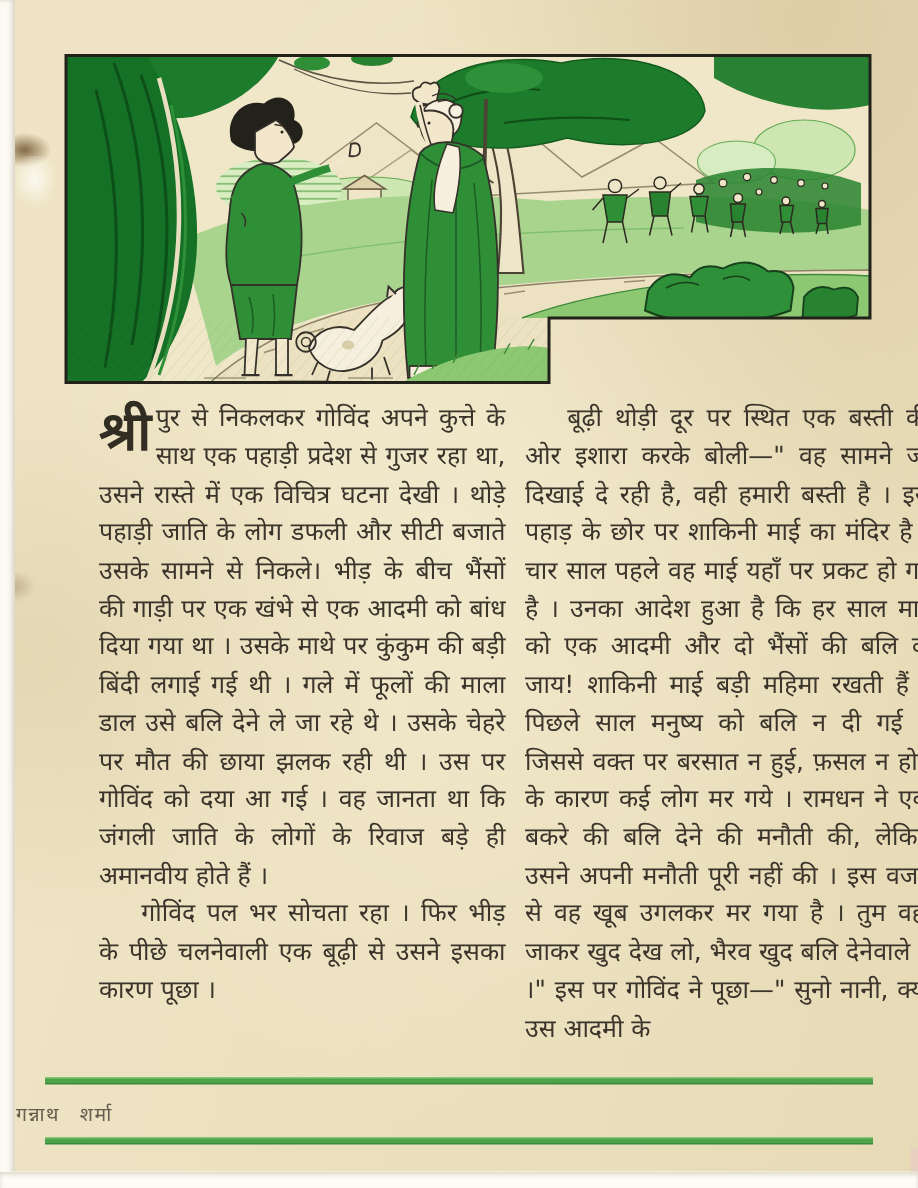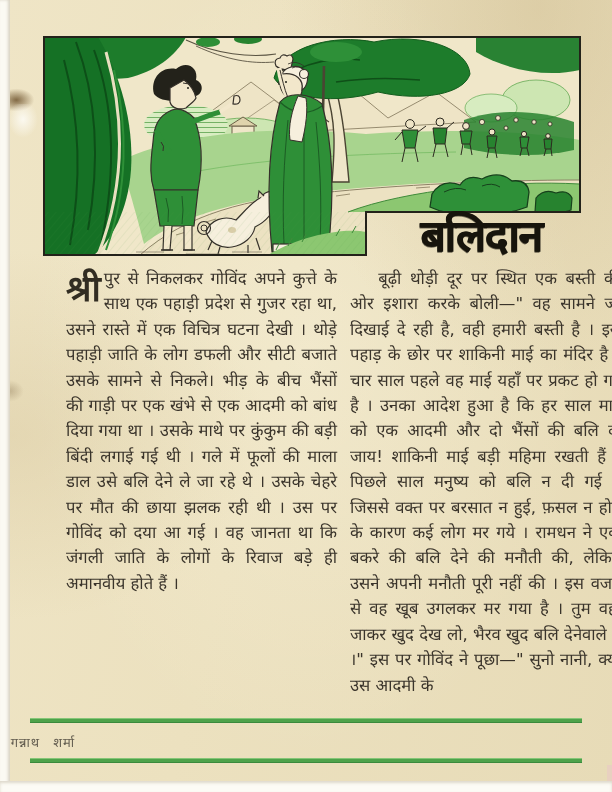--- a/index.html
+++ b/index.html
@@ -236,25 +236,25 @@
           <path d="M240,220 l4,-8 M252,216 l4,-8 M266,212 l4,-8 M300,206 l4,-7 M316,203 l4,-7" stroke="#3f8a3a" stroke-width="1" fill="none"></path>
           <path d="M100,222 h28 M150,224 h34 M196,222 h30" stroke="#6f6755" stroke-width="1" opacity=".6"></path>
           <rect x="8" y="182" width="322" height="43" fill="url(#hatch)" opacity=".18"></rect>
         </g>
       </g>
 
       <path d="M8,7 H544 V182 H330 V225 H8 Z" fill="none" stroke="#23221a" stroke-width="2"></path>
     </svg>
   </figure>
 
-  <h1 class="title">बलिदान</h1>
 
   <main class="columns">
     <section class="col">
       <p class="para"><span class="dropcap">श्री</span><span>पुर से निकलकर गोविंद अपने कुत्ते के साथ एक पहाड़ी प्रदेश से गुजर रहा था, उसने रास्ते में एक विचित्र घटना देखी । थोड़े पहाड़ी जाति के लोग डफली और सीटी बजाते उसके सामने से निकले। भीड़ के बीच भैंसों की गाड़ी पर एक खंभे से एक आदमी को बांध दिया गया था । उसके माथे पर कुंकुम की बड़ी बिंदी लगाई गई थी । गले में फूलों की माला डाल उसे बलि देने ले जा रहे थे । उसके चेहरे पर मौत की छाया झलक रही थी । उस पर गोविंद को दया आ गई । वह जानता था कि जंगली जाति के लोगों के रिवाज बड़े ही अमानवीय होते हैं ।</span></p>
+      <p class="para indent">गोविंद पल भर सोचता रहा ।  फिर भीड़ के पीछे चलनेवाली एक बूढ़ी से उसने इसका कारण पूछा ।</p>
     </section>
     <section class="col">
       <p class="para indent">बूढ़ी थोड़ी दूर पर स्थित एक बस्ती की ओर इशारा करके बोली—" वह सामने जो दिखाई दे रही है, वही हमारी बस्ती है ।  इस पहाड़ के छोर पर शाकिनी माई का मंदिर है ।  चार साल पहले वह माई यहाँ पर प्रकट हो गई है ।  उनका आदेश हुआ है कि हर साल माई को एक आदमी और दो भैंसों की बलि दी जाय! शाकिनी माई बड़ी महिमा रखती हैं ।  पिछले साल मनुष्य को बलि न दी गई है जिससे वक्त पर बरसात न हुई, फ़सल न होने के कारण कई लोग मर गये ।  रामधन ने एक बकरे की बलि देने की मनौती की, लेकिन उसने अपनी मनौती पूरी नहीं की ।  इस वजह से वह खूब उगलकर मर गया है ।  तुम वहाँ जाकर खुद देख लो, भैरव खुद बलि देनेवाले हैं ।"  इस पर गोविंद ने पूछा—" सुनो नानी, क्या उस आदमी के</p>
     </section>
   </main>
 
   <div class="rule rule-top"></div>
   <div class="author">जगन्नाथ शर्मा</div>
   <div class="rule rule-bottom"></div>
 

